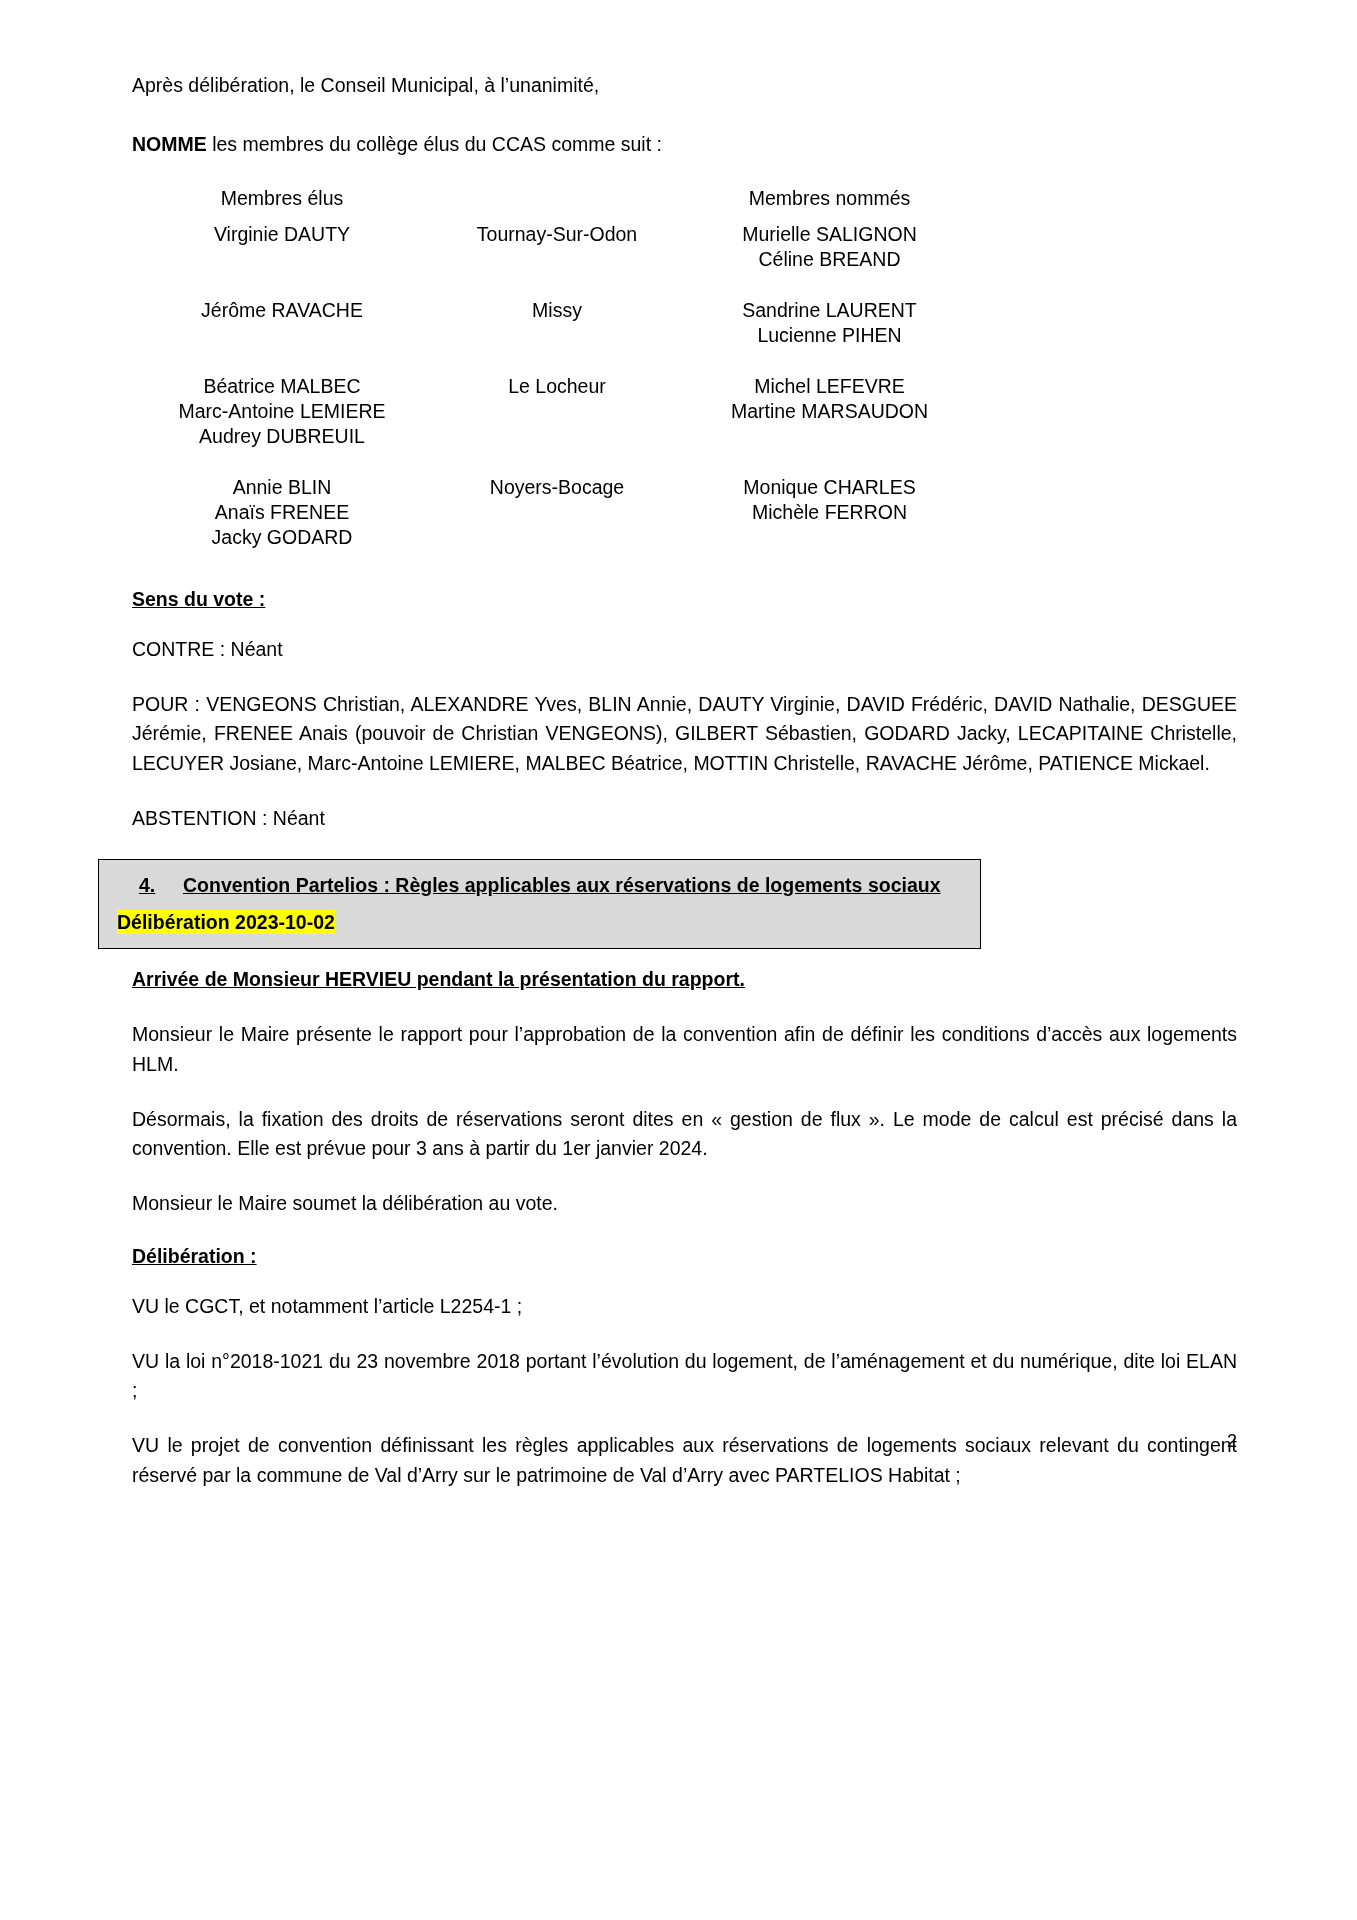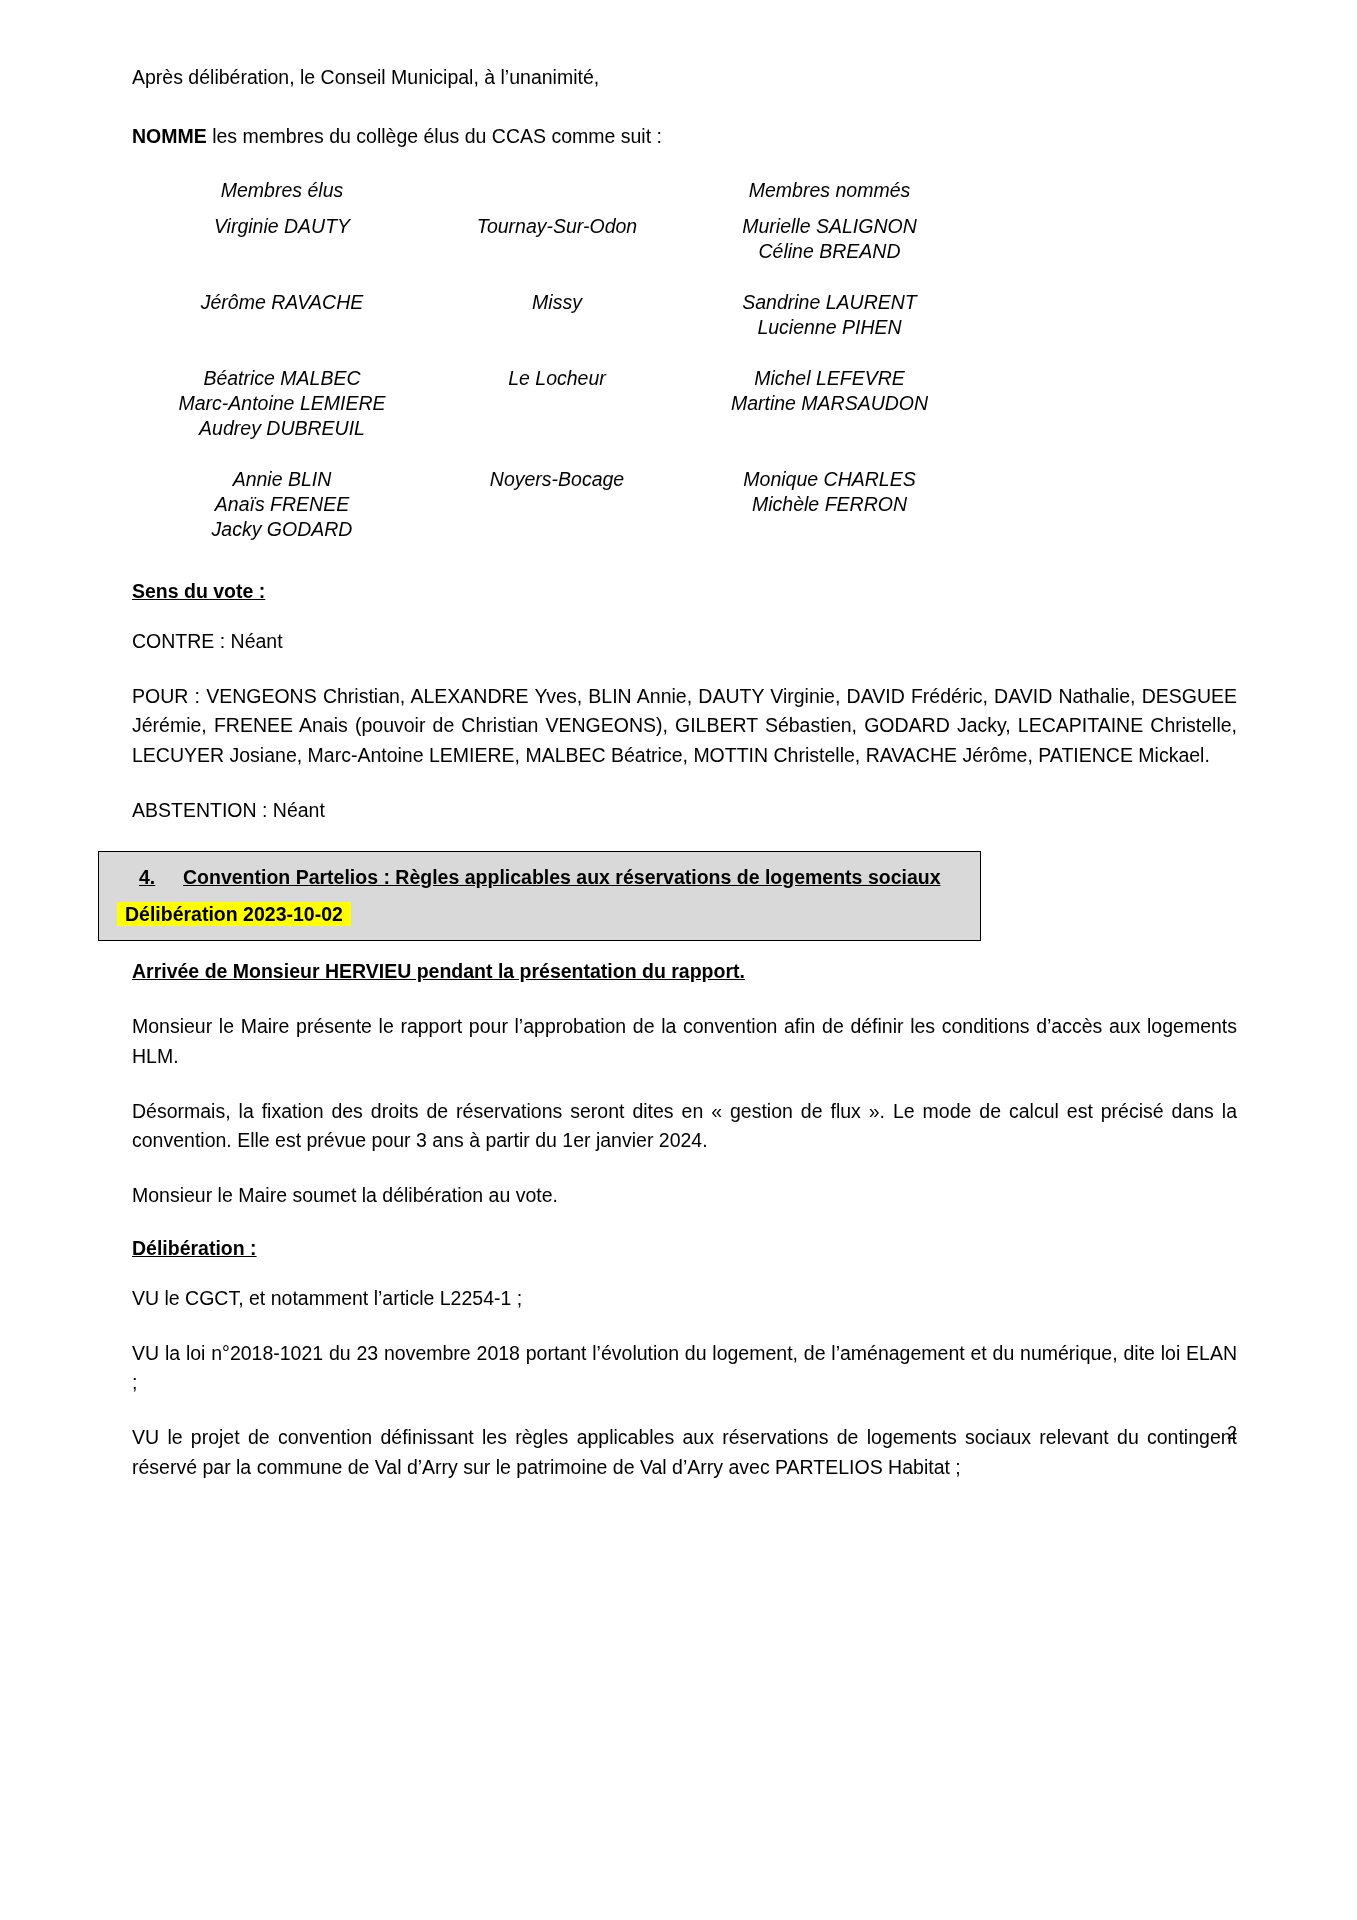--- a/index.html
+++ b/index.html
@@ -8,21 +8,21 @@
     background: #ffffff;
   }
   body {
     font-family: "Liberation Sans", sans-serif;
     color: #000000;
   }
   .page {
     position: relative;
     width: 1357px;
     height: 1476px;
-    margin: 8px auto;
+    margin: 16px auto;
     background: #ffffff;
     box-sizing: border-box;
     padding: 55px 120px 0 132px;
     overflow: hidden;
   }
   .para {
     font-size: 19.5px;
     line-height: 1.5;
     margin: 0 0 26px 0;
     text-align: justify;
@@ -35,21 +35,20 @@
     font-weight: bold;
     text-decoration: underline;
   }
 
   
   .members-table {
     width: 845px;
     border-collapse: collapse;
     margin: 10px 0 0 0;
     table-layout: fixed;
-    font-style: italic;
   }
   .members-table td,
   .members-table th {
     padding: 0;
     vertical-align: top;
     text-align: center;
     font-size: 19.5px;
     line-height: 1.28;
     font-weight: normal;
   }
@@ -101,21 +100,21 @@
     font-size: 19.5px;
     text-decoration: underline;
   }
   .delib-line {
     margin-top: 14px;
   }
   .delib-highlight {
     background: #ffff00;
     font-weight: bold;
     font-size: 19.5px;
-    padding: 1px 8px;
+    padding: 1px 0;
   }
 
   .after-box {
     margin-top: 16px;
   }
 
   .decision-row {
     display: flex;
     align-items: baseline;
     margin-top: 34px;

